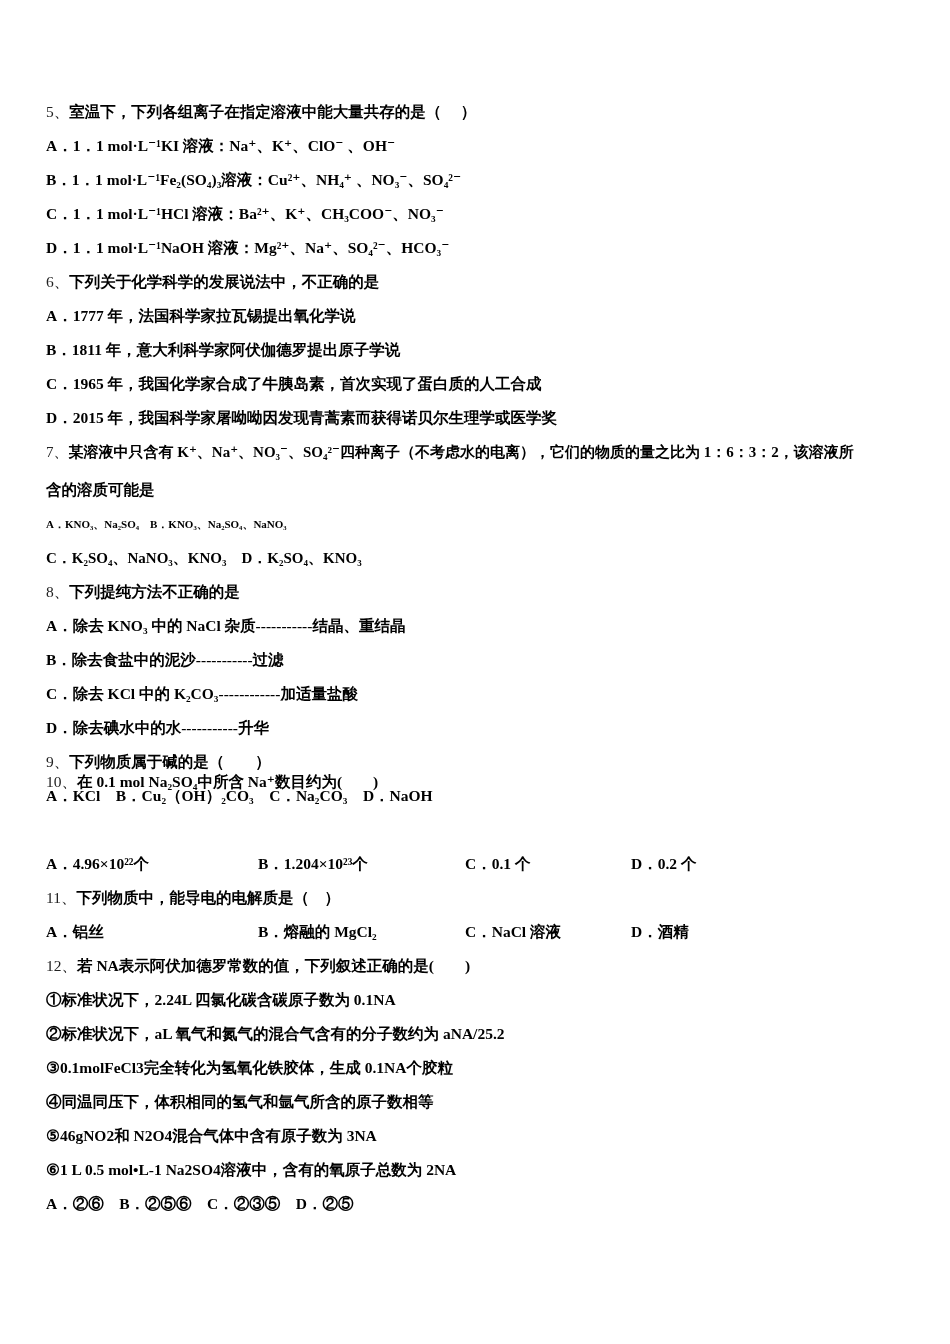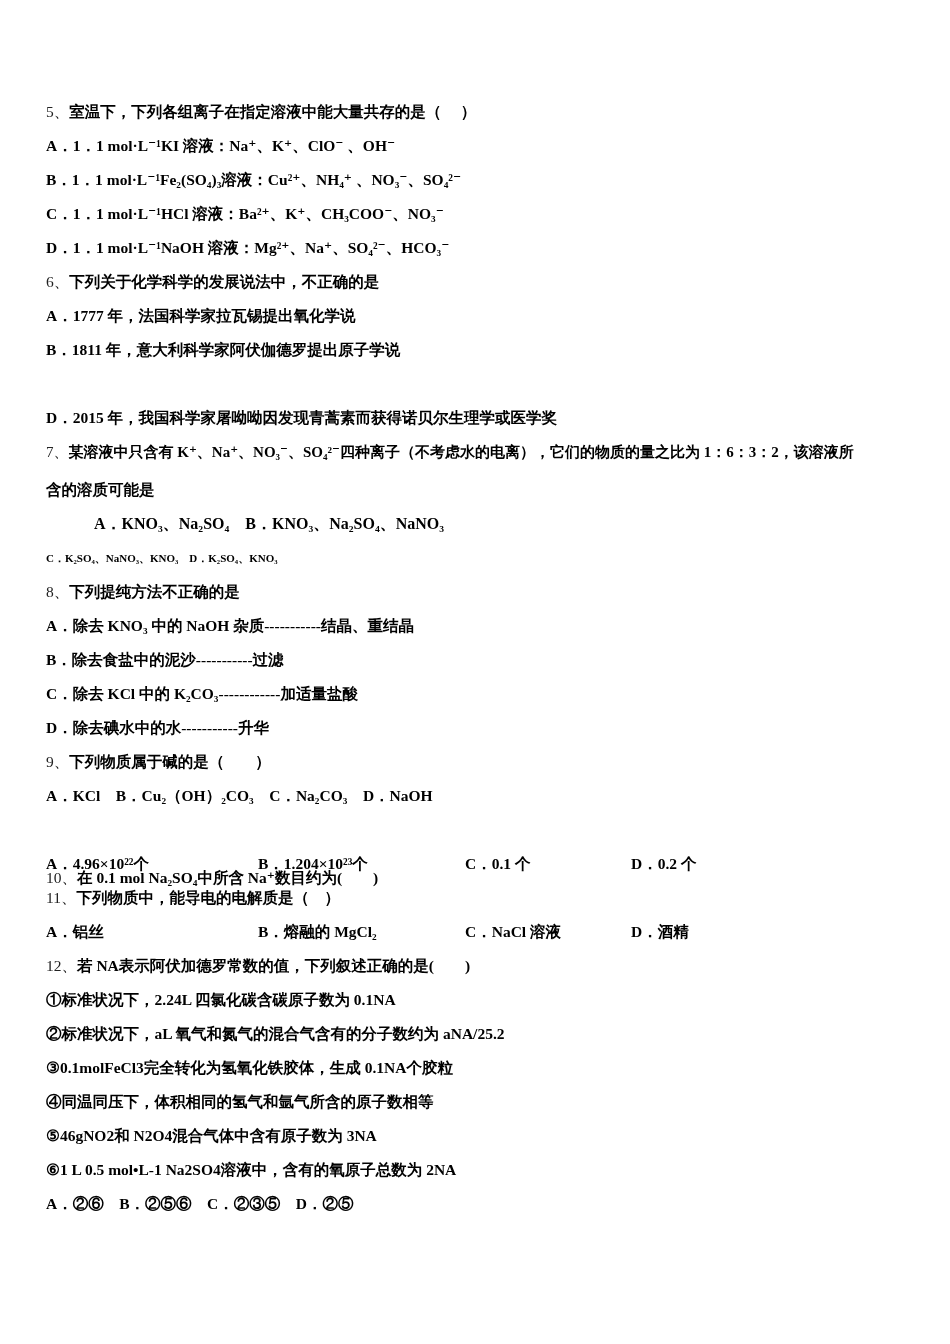--- a/index.html
+++ b/index.html
@@ -22,37 +22,38 @@
 
   <div class="line q" style="top:102px"><span class="num">5、</span><span>室温下，下列各组离子在指定溶液中能大量共存的是（　 ）</span></div>
   <div class="line opt" style="top:136px"><span>A．</span><span>1．1 mol·L⁻¹KI 溶液：Na⁺、K⁺、ClO⁻ 、OH⁻</span></div>
   <div class="line opt" style="top:170px"><span>B．</span><span>1．1 mol·L⁻¹Fe₂(SO₄)₃溶液：Cu²⁺、NH₄⁺ 、NO₃⁻、SO₄²⁻</span></div>
   <div class="line opt" style="top:204px"><span>C．</span><span>1．1 mol·L⁻¹HCl 溶液：Ba²⁺、K⁺、CH₃COO⁻、NO₃⁻</span></div>
   <div class="line opt" style="top:238px"><span>D．</span><span>1．1 mol·L⁻¹NaOH 溶液：Mg²⁺、Na⁺、SO₄²⁻、HCO₃⁻</span></div>
 
   <div class="line q" style="top:272px"><span class="num">6、</span><span>下列关于化学科学的发展说法中，不正确的是</span></div>
   <div class="line opt" style="top:306px"><span>A．</span><span>1777 年，法国科学家拉瓦锡提出氧化学说</span></div>
   <div class="line opt" style="top:340px"><span>B．</span><span>1811 年，意大利科学家阿伏伽德罗提出原子学说</span></div>
+  <div class="line opt" style="top:374px"><span>C．</span><span>1965 年，我国化学家合成了牛胰岛素，首次实现了蛋白质的人工合成</span></div>
   <div class="line opt" style="top:408px"><span>D．</span><span>2015 年，我国科学家屠呦呦因发现青蒿素而获得诺贝尔生理学或医学奖</span></div>
 
   <div class="line q" style="top:442px; font-size:15px;"><span class="num">7、</span><span>某溶液中只含有 K⁺、Na⁺、NO₃⁻、SO₄²⁻四种离子（不考虑水的电离），它们的物质的量之比为 1：6：3：2，该溶液所</span></div>
   <div class="line q" style="top:480px"><span>含的溶质可能是</span></div>
-  <div class="line opt" style="top:514px; font-size:16px;margin-left:48px;"><span>A．KNO₃、Na₂SO₄　B．KNO₃、Na₂SO₄、NaNO₃</span></div>
-  <div class="line opt" style="top:548px; font-size:11px;"><span>C．K₂SO₄、NaNO₃、KNO₃　D．K₂SO₄、KNO₃</span></div>
+  <div class="line opt" style="top:514px; font-size:11px;"><span>A．KNO₃、Na₂SO₄　B．KNO₃、Na₂SO₄、NaNO₃</span></div>
+  <div class="line opt" style="top:548px; font-size:15px;"><span>C．K₂SO₄、NaNO₃、KNO₃　D．K₂SO₄、KNO₃</span></div>
 
   <div class="line q" style="top:582px"><span class="num">8、</span><span>下列提纯方法不正确的是</span></div>
-  <div class="line opt" style="top:616px"><span>A．</span><span>除去 KNO₃ 中的 NaOH 杂质-----------结晶、重结晶</span></div>
+  <div class="line opt" style="top:616px"><span>A．</span><span>除去 KNO₃ 中的 NaCl 杂质-----------结晶、重结晶</span></div>
   <div class="line opt" style="top:650px"><span>B．</span><span>除去食盐中的泥沙-----------过滤</span></div>
   <div class="line opt" style="top:684px"><span>C．</span><span>除去 KCl 中的 K₂CO₃------------加适量盐酸</span></div>
   <div class="line opt" style="top:718px"><span>D．</span><span>除去碘水中的水-----------升华</span></div>
 
   <div class="line q" style="top:752px"><span class="num">9、</span><span>下列物质属于碱的是（　　）</span></div>
   <div class="line opt" style="top:786px"><span>A．KCl　B．Cu₂（OH）₂CO₃　C．Na₂CO₃　D．NaOH</span></div>
 
-  <div class="line q" style="top:868px"><span class="num">10、</span><span>在 0.1 mol Na₂SO₄中所含 Na⁺数目约为(　　)</span></div>
+  <div class="line q" style="top:772px"><span class="num">10、</span><span>在 0.1 mol Na₂SO₄中所含 Na⁺数目约为(　　)</span></div>
   <div class="line opt" style="top:854px">
     <span class="cell c-a"><span>A．</span><span>4.96×10²²个</span></span><span class="cell c-b"><span>B．</span><span>1.204×10²³个</span></span><span class="cell c-c"><span>C．</span><span>0.1 个</span></span><span class="cell"><span>D．</span><span>0.2 个</span></span>
   </div>
 
   <div class="line q" style="top:888px"><span class="num">11、</span><span>下列物质中，能导电的电解质是（　）</span></div>
   <div class="line opt" style="top:922px">
     <span class="cell c-a"><span>A．</span><span>铝丝</span></span><span class="cell c-b"><span>B．</span><span>熔融的 MgCl₂</span></span><span class="cell c-c"><span>C．</span><span>NaCl 溶液</span></span><span class="cell"><span>D．</span><span>酒精</span></span>
   </div>
 
   <div class="line q" style="top:956px"><span class="num">12、</span><span>若 NA表示阿伏加德罗常数的值，下列叙述正确的是(　　)</span></div>

